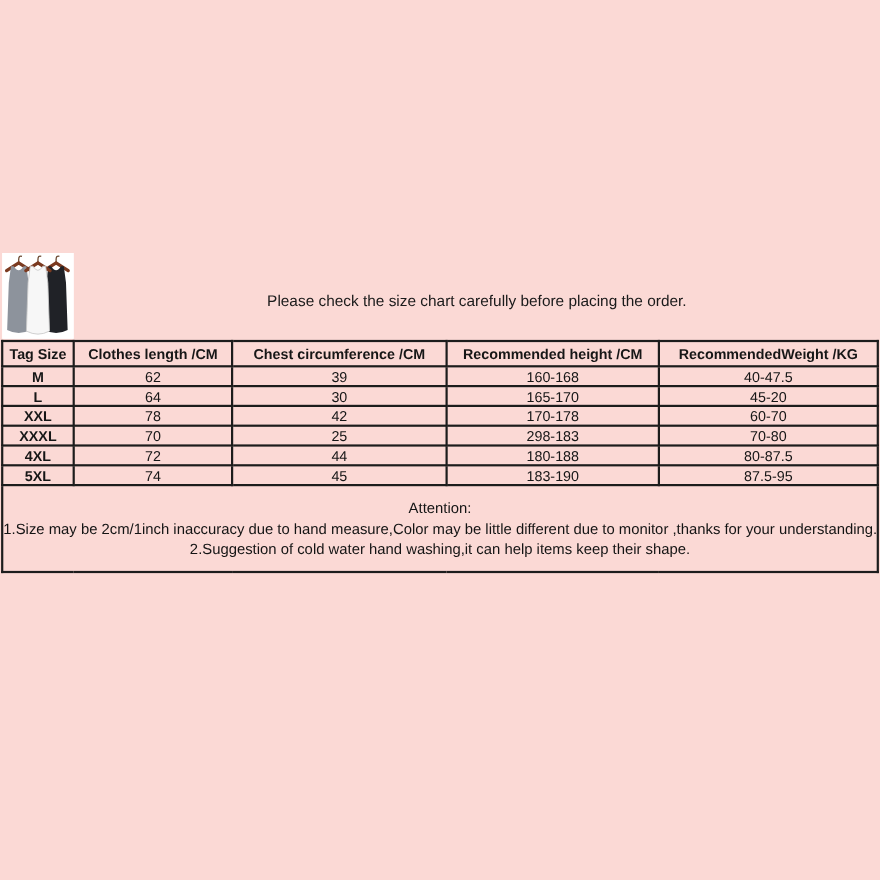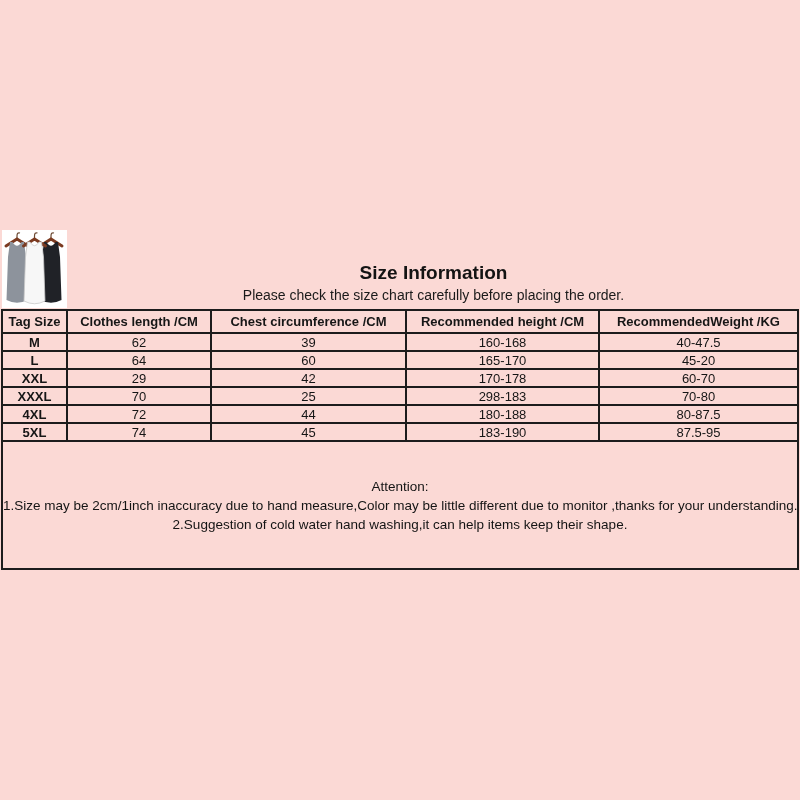--- a/index.html
+++ b/index.html
@@ -54,21 +54,21 @@
     text-align: center;
     vertical-align: middle;
     font-size: 13px;
     padding: 0;
     overflow: hidden;
   }
   table.size-table thead tr { height: 23px; padding-left: 36px; }
   table.size-table th { font-weight: bold; }
   table.size-table tbody tr.data-row { height: 18px; }
   td.tag-cell { font-weight: bold; }
-  tr.attention-row { height: 128px; }
+  tr.attention-row { height: 79px; }
   td.attention-cell {
     text-align: left;
     vertical-align: bottom;
     padding: 0 4px 1px 4px;
     white-space: nowrap;
   }
   .attention-line {
     font-size: 13.5px;
     line-height: 19px;
     color: #141414;
@@ -95,21 +95,20 @@
 
     <g>
       <path d="M32.5,9 V6 q0,-4 3,-3" fill="none" stroke-width="1.2" stroke="#6d4a33"></path>
       <path d="M21.5,16 L32.5,9 L43.5,16" fill="none" stroke-width="3" stroke-linecap="round" stroke="#7b3a20"></path>
       <path d="M25.5,12 L23.5,27 L22,71 Q32.5,76.5 43,71 L41.5,27 L39.5,12 L37,12 Q32.5,19.5 28,12 Z" stroke-width="0.8" stroke="#c9c9c9" fill="#f7f7f7"></path>
     </g>
   </svg>
 </div>
 
 <div class="heading-block">
-  <div class="page-title">Size Information</div>
   <div class="page-subtitle">Please check the size chart carefully before placing the order.</div>
 </div>
 
 <table class="size-table">
   <colgroup>
     <col style="width:65px">
       <col style="width:144px">
       <col style="width:195px">
     <col style="width:193px">
       <col style="width:199px">
@@ -127,27 +126,27 @@
     <tr class="data-row">
       <td class="tag-cell">M</td>
       <td>62</td>
       <td>39</td>
       <td>160-168</td>
       <td>40-47.5</td>
     </tr>
     <tr class="data-row">
       <td class="tag-cell">L</td>
       <td>64</td>
-      <td>60</td>
+      <td>30</td>
       <td>165-170</td>
       <td>45-20</td>
     </tr>
     <tr class="data-row">
       <td class="tag-cell">XXL</td>
-      <td>29</td>
+      <td>78</td>
       <td>42</td>
       <td>170-178</td>
       <td>60-70</td>
     </tr>
     <tr class="data-row">
       <td class="tag-cell">XXXL</td>
       <td>70</td>
       <td>25</td>
       <td>298-183</td>
       <td>70-80</td>

